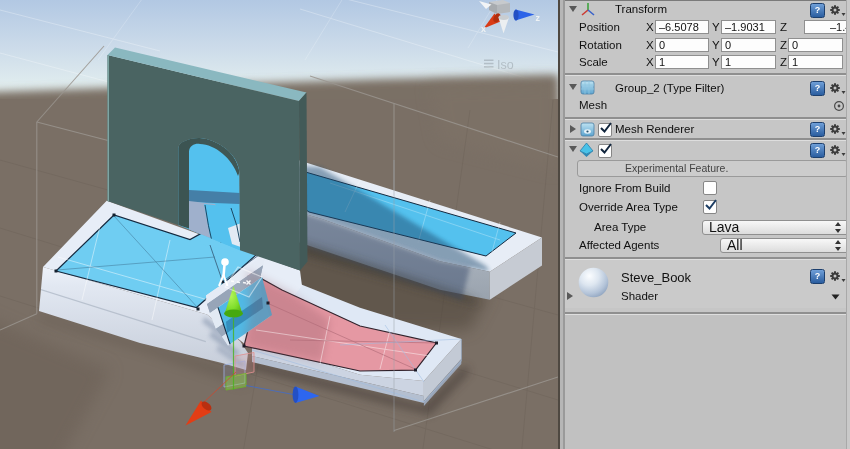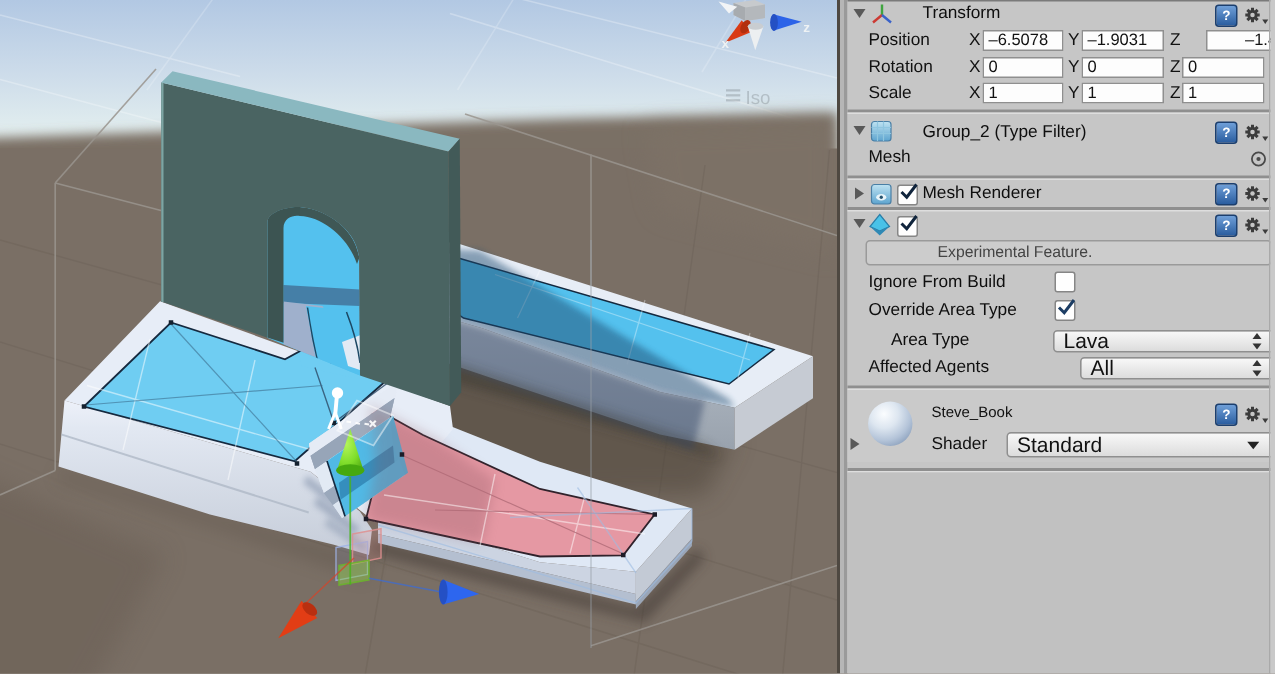--- a/index.html
+++ b/index.html
@@ -447,38 +447,37 @@
       <defs>
         <radialGradient id="sph" cx="0.36" cy="0.28" r="0.8">
           <stop offset="0" stop-color="#fbfdff"></stop>
           <stop offset="0.4" stop-color="#dde6f0"></stop>
           <stop offset="0.75" stop-color="#b3c3d8"></stop>
           <stop offset="1" stop-color="#8ba0bc"></stop>
         </radialGradient>
       </defs>
       <circle cx="15.5" cy="15.5" r="14.8" fill="url(#sph)"></circle>
     </svg>
-  <div class="abs" style="left:56px;top:270px;font-size:10px;">Steve_Book</div>
+  <div class="abs" style="left:56px;top:270px;font-size:13px;">Steve_Book</div>
   <div class="abs qicon" style="left:245px;top:269px;">?</div>
   <svg class="abs" style="left:263px;top:269px;" width="18" height="14" viewBox="0 0 18 14">
       <g fill="#3c3c3c">
         <circle cx="7" cy="7" r="3.4"></circle>
         <g stroke="#3c3c3c" stroke-width="2">
           <path d="M7 2.2 L7 11.8"></path>
           <path d="M2.2 7 L11.8 7"></path>
           <path d="M3.6 3.6 L10.4 10.4"></path>
           <path d="M10.4 3.6 L3.6 10.4"></path>
         </g>
         <circle cx="7" cy="7" r="1.5" fill="#c6c6c6"></circle>
         <path d="M13.5 10 L17.5 10 L15.5 13 Z"></path>
       </g>
     </svg>
   <div class="abs tri-r" style="left:2px;top:292px;"></div>
   <div class="abs" style="left:56px;top:290px;">Shader</div>
-  <div class="pop" style="left:106px;top:288px;width:172px;height:15px;line-height:15px;">Standard</div>
   <svg class="abs" style="left:266px;top:294px;" width="9" height="6" viewBox="0 0 9 6">
       <path d="M0.5 0.5 L8.5 0.5 L4.5 5.5 Z" fill="#222"></path>
     </svg>
   <div class="divider" style="top:312px;">
       <div class="d1"></div>
       <div class="d2"></div>
     </div>
   <div class="abs" style="left:0;top:315px;width:285px;height:134px;background:#c1c1c1;"></div>
   <div class="abs" style="left:281px;top:0;width:1px;height:449px;background:#a9a9a9;"></div>
   <div class="abs" style="left:282px;top:0;width:3px;height:449px;background:#c9c9c9;"></div>

